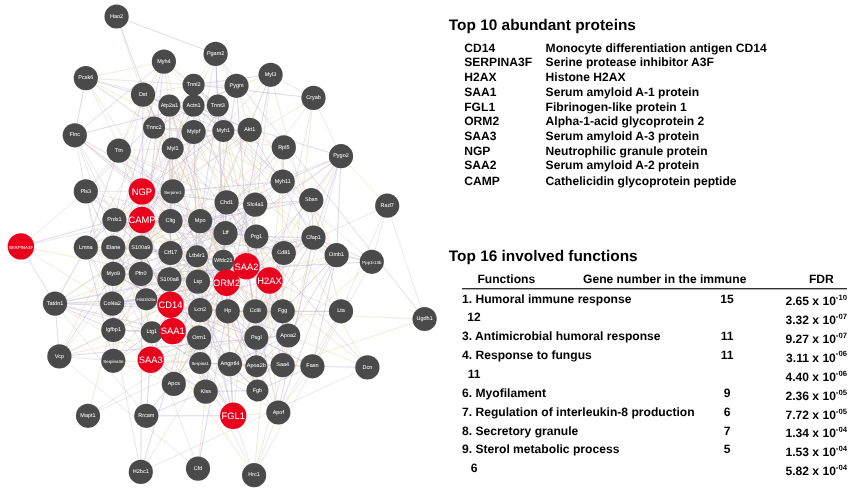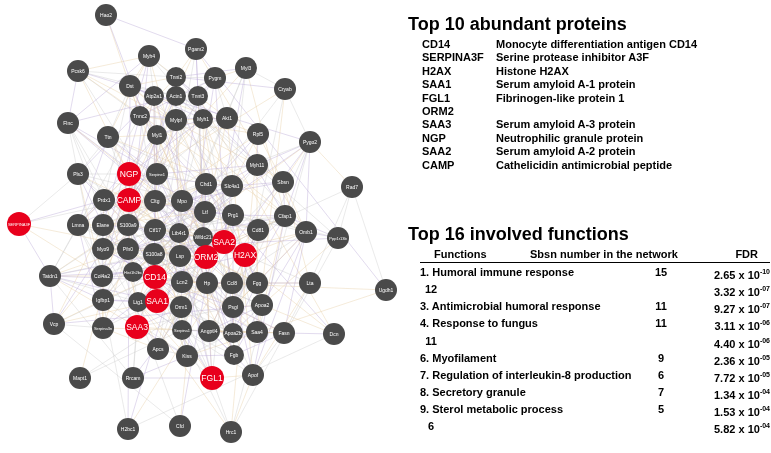--- a/index.html
+++ b/index.html
@@ -2,21 +2,21 @@
 <html><head>
 <meta charset="utf-8">
 <style>
   html, body { margin: 0; padding: 0; background: #ffffff; }
   body { width: 771px; height: 453px; position: relative; overflow: hidden; font-family: "Liberation Sans", sans-serif; }
   #network { position: absolute; left: 0; top: 0; width: 400px; height: 453px; }
   #network svg { position: absolute; left: 0; top: 0; }
   .node { position: absolute; border-radius: 50%; display: flex; align-items: center; justify-content: center; color: #ffffff; font-size: 5px; text-align: center; overflow: hidden; white-space: nowrap; }
   .node.gray { background: #4a4a4a; }
   .node.red { background: #e8001c; font-size: 8.5px; }
-  .panel-title { position: absolute; font-weight: bold; font-size: 18px; color: #000; }
+  .panel-title { position: absolute; font-weight: bold; font-size: 14px; color: #000; }
   .prot-list { position: absolute; left: 422px; top: 38px; font-size: 11px; font-weight: bold; line-height: 13.4px; color: #000; }
   .prot-row { display: flex; }
   .prot-sym { width: 74px; }
   .func-table { position: absolute; left: 420px; top: 248px; width: 350px; font-size: 11px; font-weight: bold; color: #000; }
   .func-head { display: flex; border-bottom: 1px solid #000; padding-bottom: 2px; margin-bottom: 2px; }
   .func-row { display: flex; line-height: 14.5px; }
   .c1 { width: 230px; }
   .c2 { width: 22px; text-align: center; }
   .c3 { flex: 1; text-align: right; }
   .h1 { width: 96px; padding-left: 14px; }
@@ -682,44 +682,45 @@
     <div class="prot-row">
       <span class="prot-sym">SAA1</span>
       <span>Serum amyloid A-1 protein</span>
     </div>
     <div class="prot-row">
       <span class="prot-sym">FGL1</span>
       <span>Fibrinogen-like protein 1</span>
     </div>
     <div class="prot-row">
       <span class="prot-sym">ORM2</span>
+      <span>Alpha-1-acid glycoprotein 2</span>
     </div>
     <div class="prot-row">
       <span class="prot-sym">SAA3</span>
       <span>Serum amyloid A-3 protein</span>
     </div>
     <div class="prot-row">
       <span class="prot-sym">NGP</span>
       <span>Neutrophilic granule protein</span>
     </div>
     <div class="prot-row">
       <span class="prot-sym">SAA2</span>
       <span>Serum amyloid A-2 protein</span>
     </div>
     <div class="prot-row">
       <span class="prot-sym">CAMP</span>
-      <span>Cathelicidin antimicrobial peptide</span>
+      <span>Cathelicidin glycoprotein peptide</span>
     </div>
   </div>
 
 <div class="panel-title" style="left:408px;top:224px;">Top 16 involved functions</div>
 <div class="func-table">
   <div class="func-head">
     <span class="h1">Functions</span>
-    <span class="h2">Sbsn number in the network</span>
+    <span class="h2">Gene number in the immune</span>
     <span class="h3">FDR</span>
   </div>
   <div id="func-rows">
       <div class="func-row">
         <span class="c1">1. Humoral immune response</span>
         <span class="c2">15</span>
         <span class="c3">2.65 x 10<sup>-10</sup></span>
       </div>
       <div class="func-row">
         <span class="c2">12</span>

